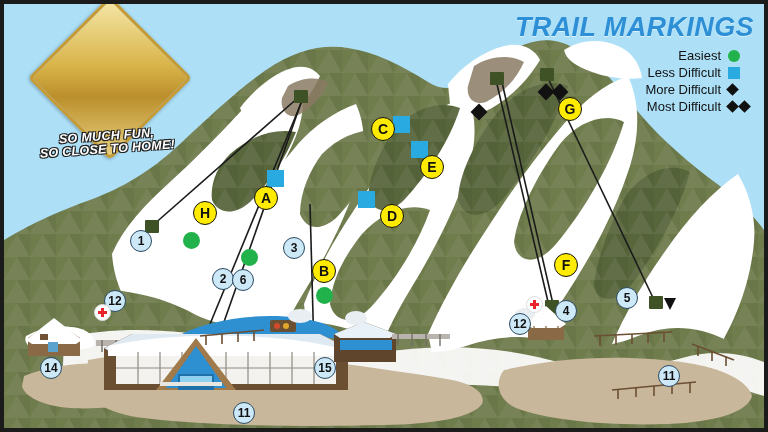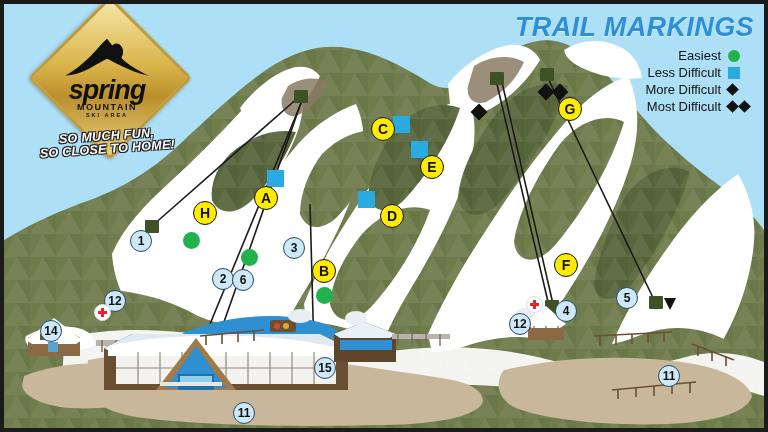--- a/index.html
+++ b/index.html
@@ -333,32 +333,20 @@
         <path d="M694,342 L694,352 M708,347 L708,357 M722,352 L722,362"></path>
         <path d="M608,386 L692,378"></path>
         <path d="M614,385 L614,395 M632,383 L632,393 M650,382 L650,392 M668,380 L668,390 M686,379 L686,389"></path>
         <path d="M196,332 L260,326"></path>
         <path d="M202,331 L202,341 M218,330 L218,340 M234,328 L234,338 M250,327 L250,337"></path>
       </g>
     </svg>
 
     <div id="logo">
       <div id="logo-diamond"></div>
-      <div id="logo-inner">
-        <svg width="100" height="44" viewBox="0 0 100 44">
-          <path d="M6,42 C16,36 24,30 32,22 C38,16 44,8 50,3
-                   C56,10 60,18 66,24 C72,30 82,36 94,42
-                   C84,40 74,36 66,32 C60,29 54,26 50,24
-                   C44,27 38,31 30,35 C22,39 14,41 6,42 Z" fill="#111"></path>
-          <ellipse cx="60" cy="17" rx="7" ry="9" fill="#111"></ellipse>
-        </svg>
-        <div id="logo-word">spring</div>
-        <div id="logo-sub1">MOUNTAIN</div>
-        <div id="logo-sub2">SKI  AREA</div>
-      </div>
       <div id="logo-tag">
         <div>SO MUCH FUN,</div>
         <div>SO CLOSE TO HOME!</div>
       </div>
     </div>
 
     <div id="legend">
       <div id="legend-title">TRAIL MARKINGS</div>
       <div id="legend-rows">
           <div class="legend-row">
@@ -412,21 +400,21 @@
         <div class="marker marker-trail" style="left: 219px; top: 275px;">2</div>
         <div class="marker marker-trail" style="left: 290px; top: 244px;">3</div>
         <div class="marker marker-trail" style="left: 562px; top: 307px;">4</div>
         <div class="marker marker-trail" style="left: 623px; top: 294px;">5</div>
         <div class="marker marker-trail" style="left: 239px; top: 276px;">6</div>
         <div class="marker marker-trail" style="left: 240px; top: 409px;">11</div>
         <div class="marker marker-trail" style="left: 665px; top: 372px;">11</div>
         <div class="marker marker-trail" style="left: 111px; top: 297px;">12</div>
         <div class="marker marker-trail" style="left: 516px; top: 320px;">12</div>
         <div class="marker marker-trail" style="left: 192px; top: 397px; margin-top: 39px;">13</div>
-        <div class="marker marker-trail" style="left: 47px; top: 327px;">14</div>
+        <div class="marker marker-trail" style="left: 47px; top: 364px;">14</div>
         <div class="marker marker-trail" style="left: 321px; top: 364px;">15</div>
         <div class="firstaid" style="left: 97px; top: 307px;">
           <i></i>
         </div>
         <div class="firstaid" style="left: 529px; top: 299px;">
           <i></i>
         </div>
       </div>
 
   </div>

